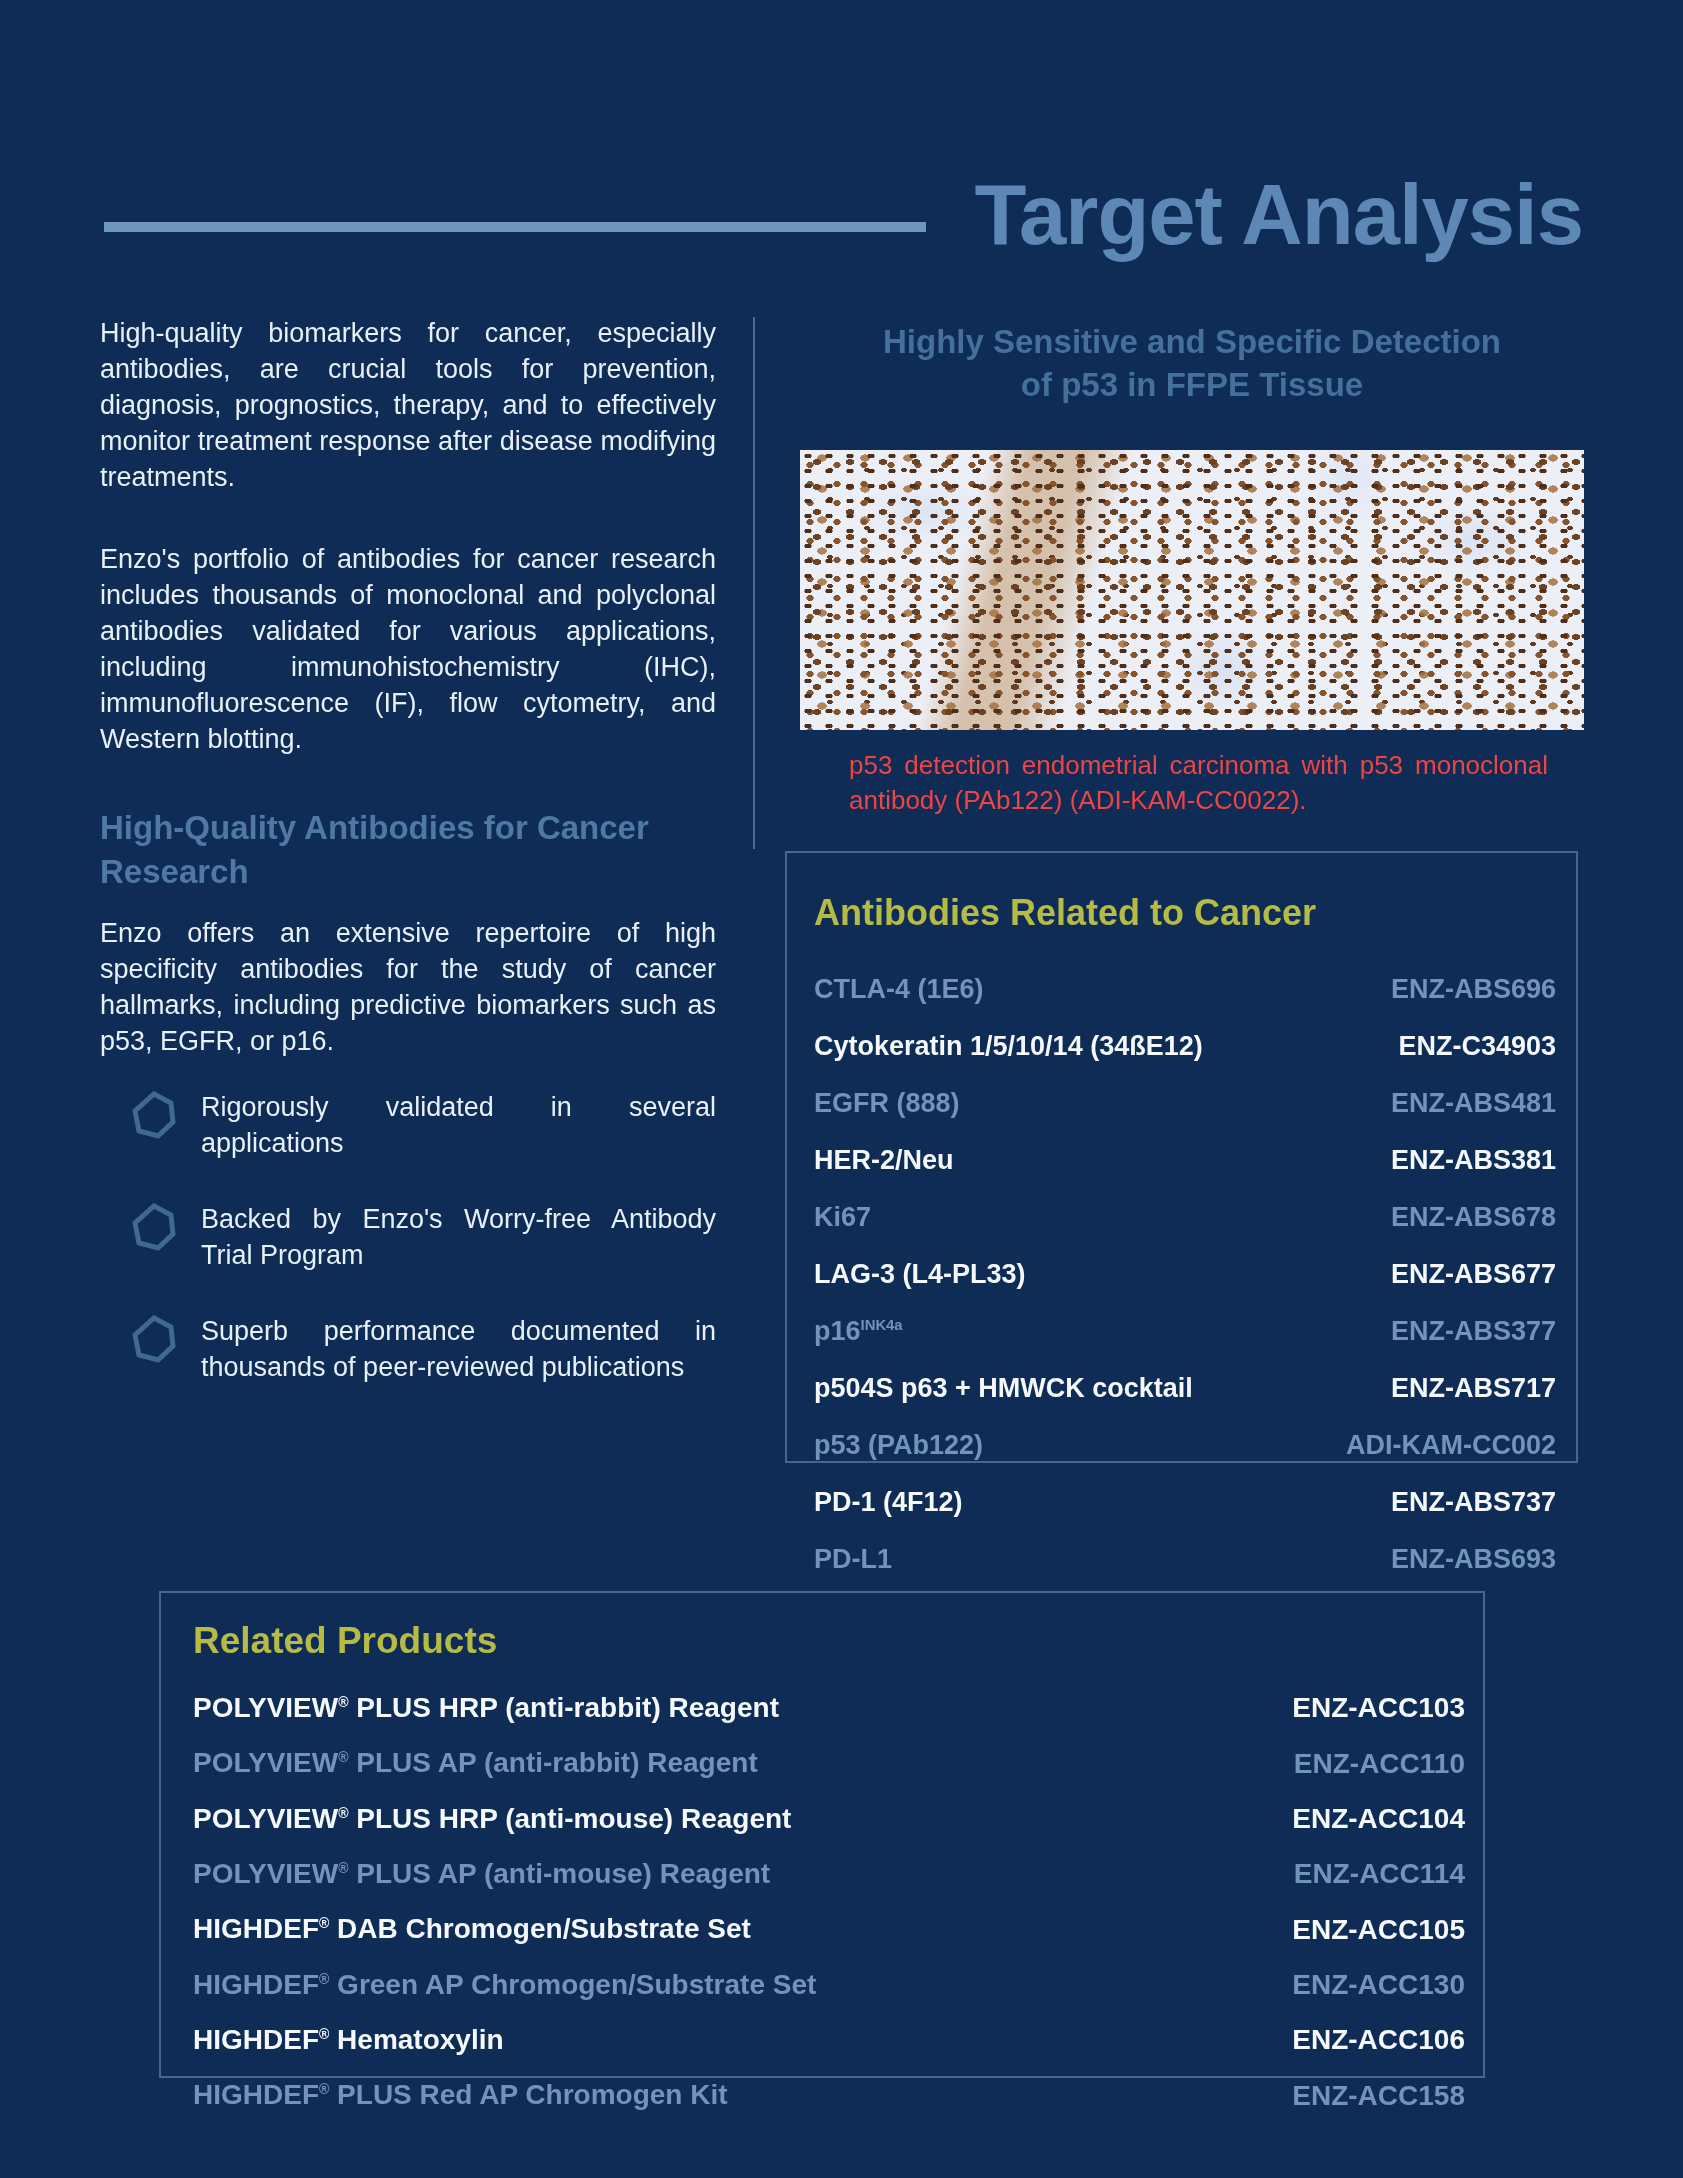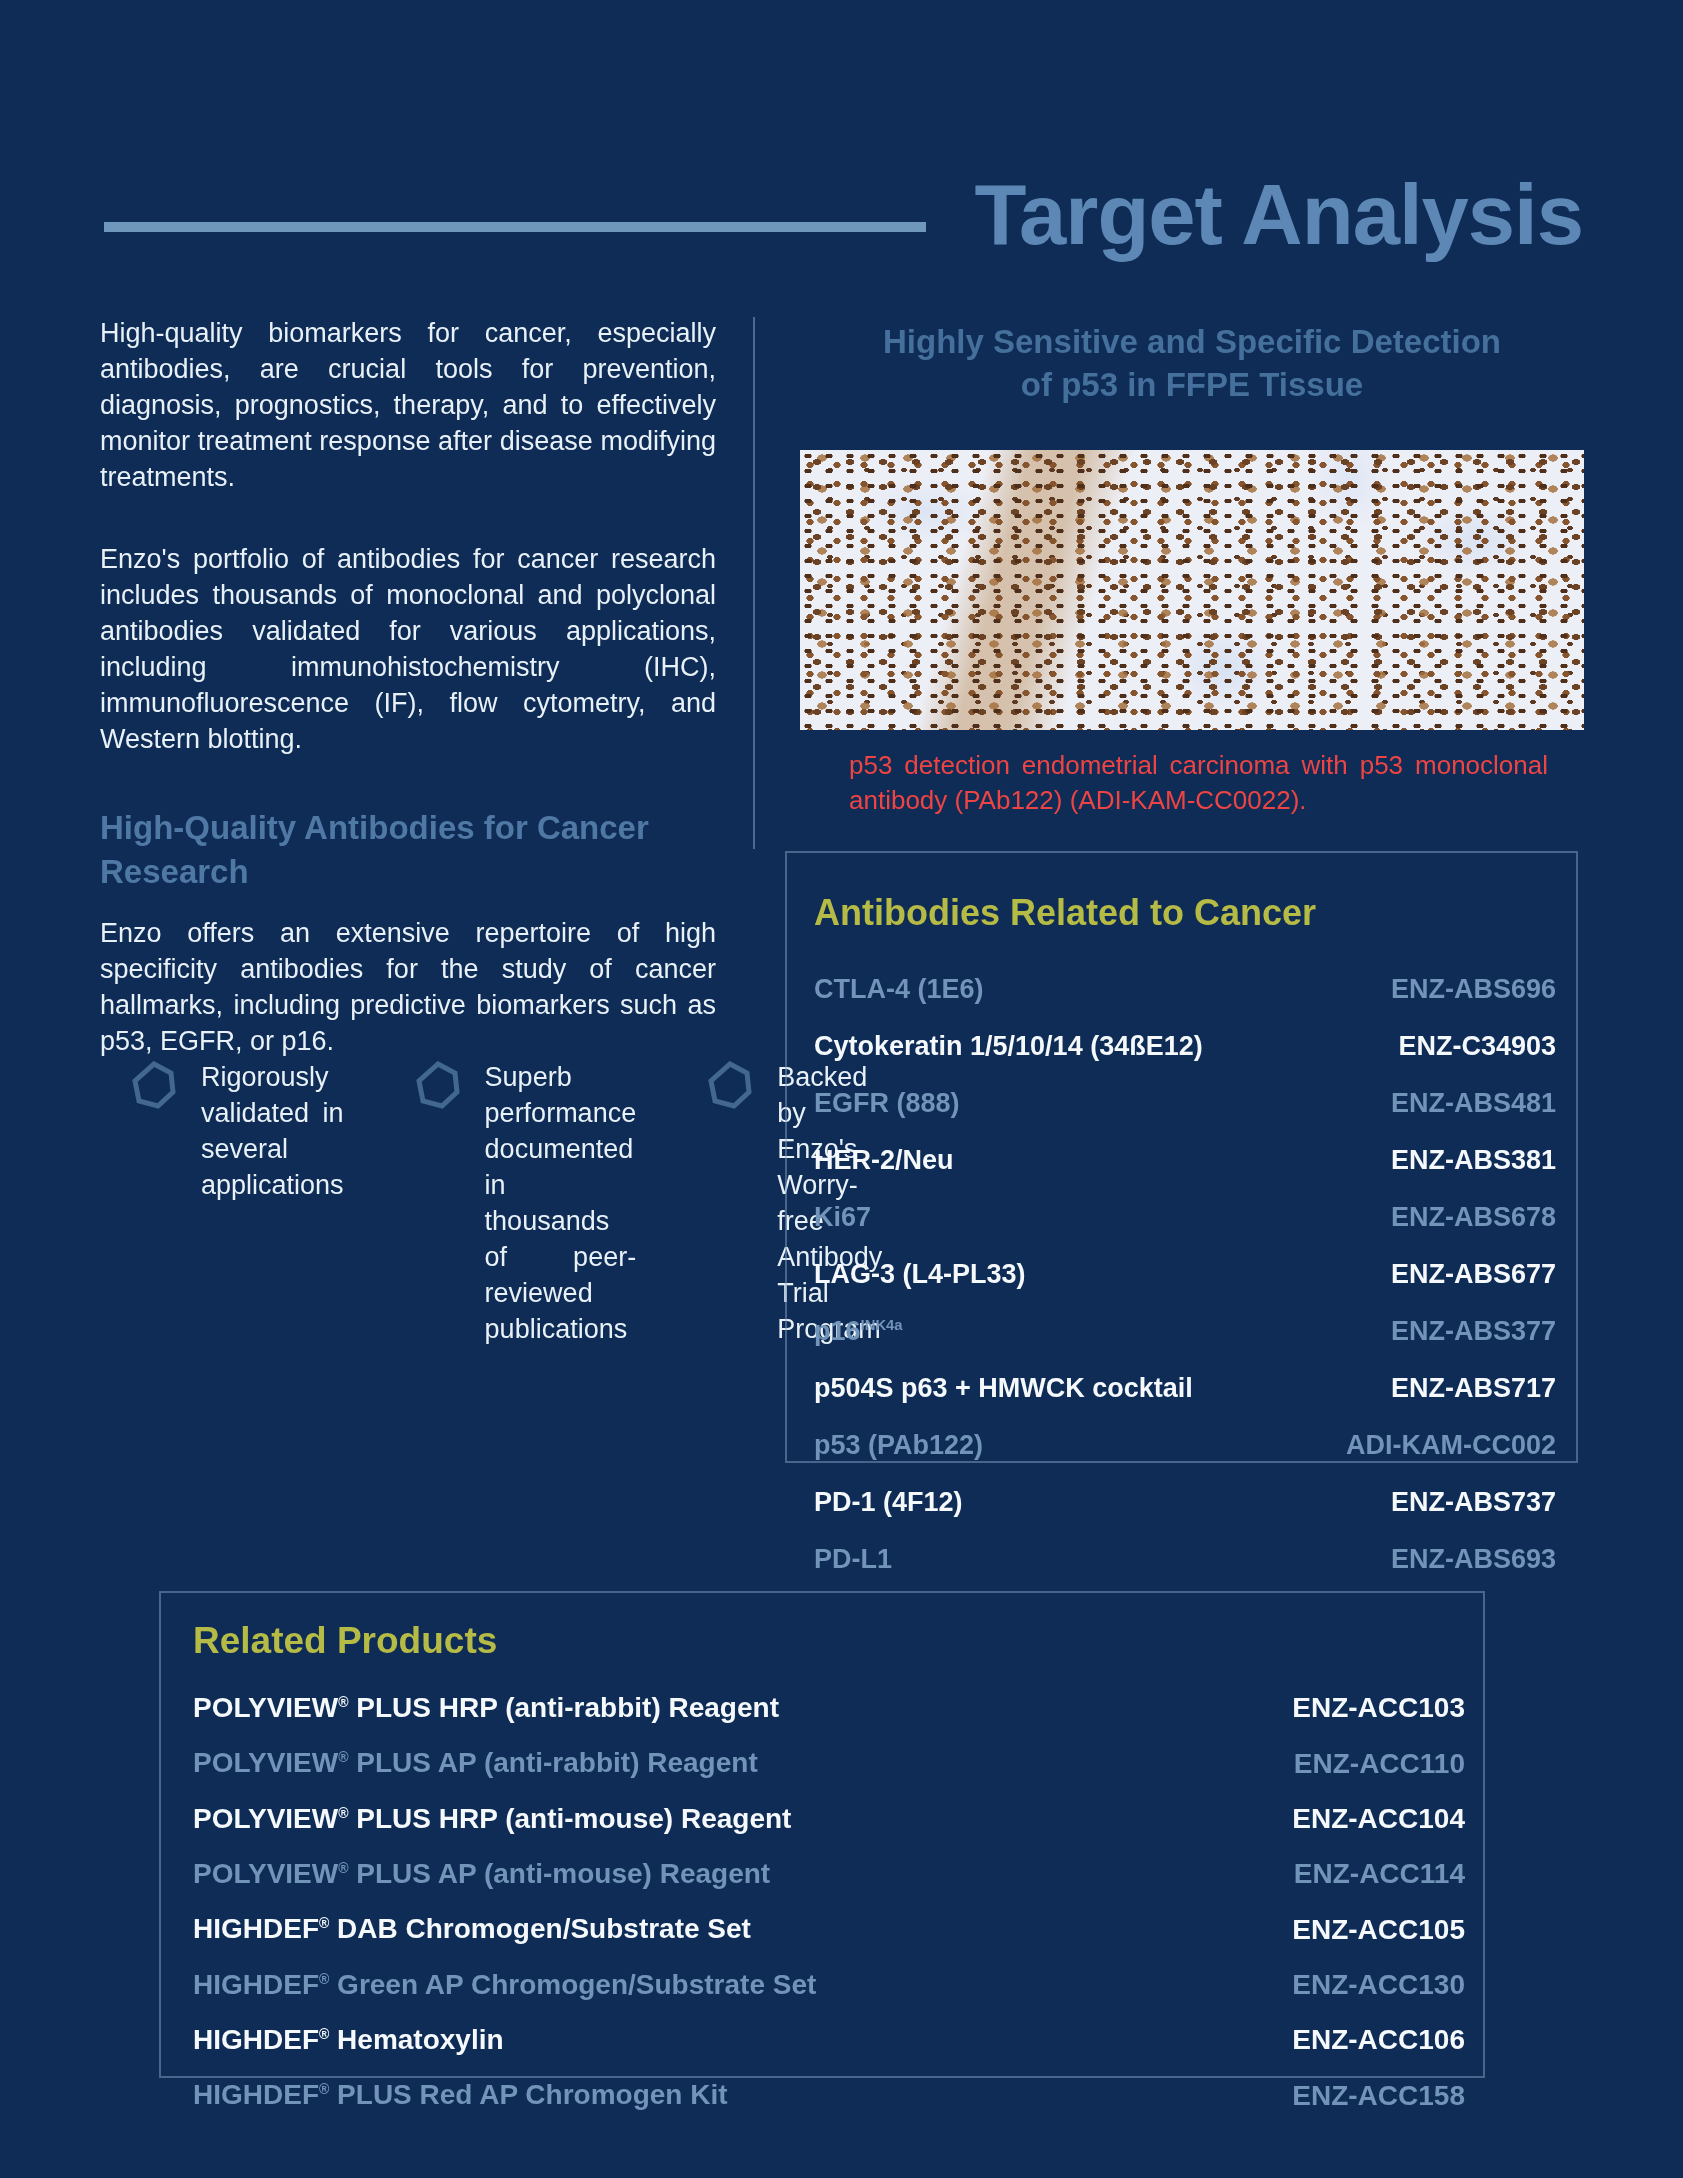--- a/index.html
+++ b/index.html
@@ -18,21 +18,21 @@
   
   .left-col{position:absolute;left:100px;top:315px;width:616px;}
   .body-par{
     margin:0;color:#e9f1f8;font-size:27px;line-height:36px;text-align:justify;
   }
   .body-par + .body-par{margin-top:46px;}
   .left-heading{
     margin:49px 0 0 0;color:#4f79a4;font-size:33px;font-weight:bold;line-height:44px;
   }
   .left-col .after-heading{margin-top:21px;}
-  .bullets{display:flex;gap:40px;}
+  .bullets{margin-top:30px;display:flex;flex-direction:column;gap:40px;}
   .bullet{display:flex;align-items:flex-start;}
   .hex{flex:0 0 44px;margin-left:32px;margin-top:2px;width:44px;height:48px;}
   .hex svg{display:block;width:44px;height:48px;}
   .bullet-text{
     flex:1;margin-left:25px;color:#e9f1f8;font-size:27px;line-height:36px;text-align:justify;
   }
   
   .divider-v{position:absolute;left:753px;top:317px;width:2px;height:532px;background:rgba(130,160,195,.55);}
   
   .right-heading{
@@ -114,30 +114,30 @@
           </span>
           <span class="bullet-text">Rigorously validated in several applications</span>
         </div>
 
         <div class="bullet">
           <span class="hex">
             <svg viewBox="0 0 44 48">
               <polygon points="22,3 39,12 41,31 26,45 7,40 3,20" fill="none" stroke="#436890" stroke-width="5" stroke-linejoin="miter"></polygon>
             </svg>
           </span>
-          <span class="bullet-text">Superb performance documented in thousands of peer-reviewed publications</span>
+          <span class="bullet-text">Backed by Enzo's Worry-free Antibody Trial Program</span>
         </div>
 
         <div class="bullet">
           <span class="hex">
             <svg viewBox="0 0 44 48">
               <polygon points="22,3 39,12 41,31 26,45 7,40 3,20" fill="none" stroke="#436890" stroke-width="5" stroke-linejoin="miter"></polygon>
             </svg>
           </span>
-          <span class="bullet-text">Backed by Enzo's Worry-free Antibody Trial Program</span>
+          <span class="bullet-text">Superb performance documented in thousands of peer-reviewed publications</span>
         </div>
       </div>
   </div>
 
   <div class="divider-v"></div>
 
   <div class="right-heading">Highly Sensitive and Specific Detection of p53 in FFPE Tissue</div>
 
   <div class="micrograph"></div>
 

